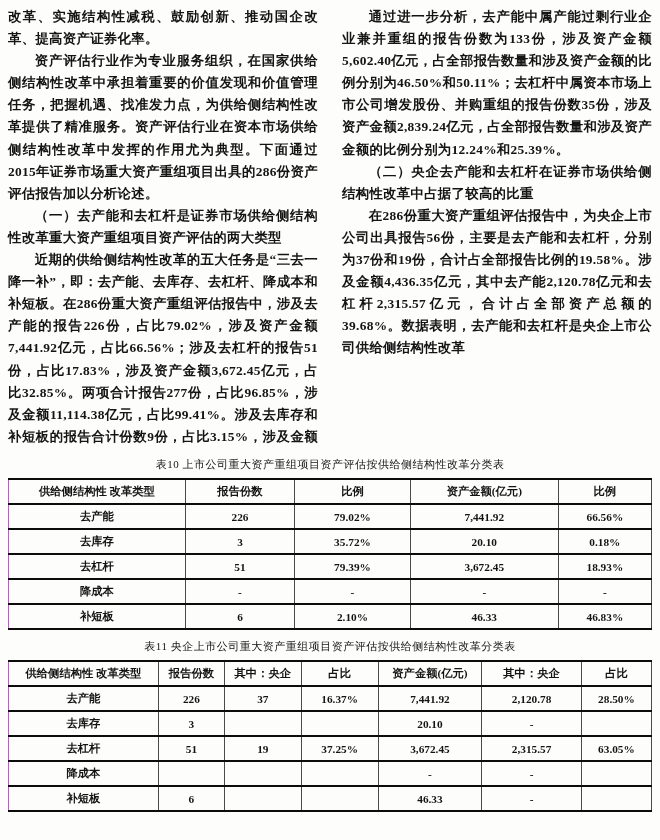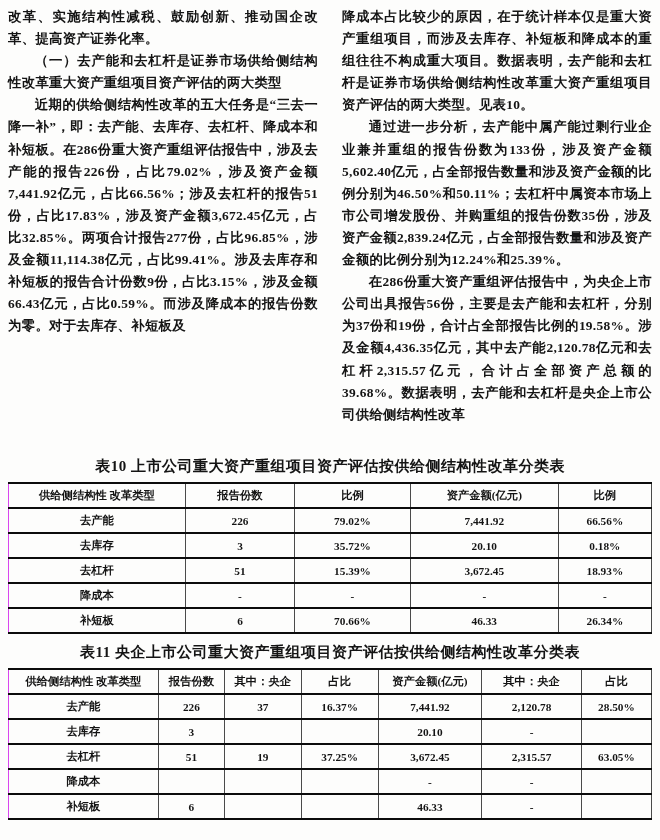--- a/index.html
+++ b/index.html
@@ -27,22 +27,22 @@
     text-align:justify;
     letter-spacing:0.3px;
     font-weight:600;
   }
   .col p{margin:0;}
   .col p.indent{text-indent:2em;}
   .col p.bold{font-weight:800;}
   .table-section{padding:0 8px;}
   .table-title{
     text-align:center;
-    font-size:15px;
-    font-weight:700;
+    font-size:11px;
+    font-weight:400;
     margin:9px 0 6px 0;
     letter-spacing:0.5px;
   }
   table.doc-table{
     width:100%;
     border-collapse:collapse;
     table-layout:fixed;
     border-top:2.5px solid #0c0c0c;
     border-left:1px solid #d946ef;
     border-right:1px solid #4a4a4a;
@@ -62,26 +62,27 @@
     border-left:1px solid #4a4a4a;
   }
 </style>
 </head>
 <body>
 
 <div class="page">
   <div class="text-columns">
     <div class="col" id="col-left">
         <p>改革、实施结构性减税、鼓励创新、推动国企改革、提高资产证券化率。</p>
+        <p class="indent">资产评估行业作为专业服务组织，在国家供给侧结构性改革中承担着重要的价值发现和价值管理任务，把握机遇、找准发力点，为供给侧结构性改革提供了精准服务。资产评估行业在资本市场供给侧结构性改革中发挥的作用尤为典型。下面通过2015年证券市场重大资产重组项目出具的286份资产评估报告加以分析论述。</p>
         <p class="indent bold">（一）去产能和去杠杆是证券市场供给侧结构性改革重大资产重组项目资产评估的两大类型</p>
         <p class="indent">近期的供给侧结构性改革的五大任务是“三去一降一补”，即：去产能、去库存、去杠杆、降成本和补短板。在286份重大资产重组评估报告中，涉及去产能的报告226份，占比79.02%，涉及资产金额7,441.92亿元，占比66.56%；涉及去杠杆的报告51份，占比17.83%，涉及资产金额3,672.45亿元，占比32.85%。两项合计报告277份，占比96.85%，涉及金额11,114.38亿元，占比99.41%。涉及去库存和补短板的报告合计份数9份，占比3.15%，涉及金额66.43亿元，占比0.59%。而涉及降成本的报告份数为零。对于去库存、补短板及</p>
       </div>
     <div class="col" id="col-right">
-        <p>降成本占比较少的原因，在于统计样本仅是重大资产重组项目，而涉及去库存、补短板和降成本的重组往往不构成重大项目。数据表明，去产能和去杠杆是证券市场供给侧结构性改革重大资产重组项目资产评估的两大类型。见表10。</p>
         <p class="indent">通过进一步分析，去产能中属产能过剩行业企业兼并重组的报告份数为133份，涉及资产金额5,602.40亿元，占全部报告数量和涉及资产金额的比例分别为46.50%和50.11%；去杠杆中属资本市场上市公司增发股份、并购重组的报告份数35份，涉及资产金额2,839.24亿元，占全部报告数量和涉及资产金额的比例分别为12.24%和25.39%。</p>
+        <p class="indent bold">（二）央企去产能和去杠杆在证券市场供给侧结构性改革中占据了较高的比重</p>
         <p class="indent">在286份重大资产重组评估报告中，为央企上市公司出具报告56份，主要是去产能和去杠杆，分别为37份和19份，合计占全部报告比例的19.58%。涉及金额4,436.35亿元，其中去产能2,120.78亿元和去杠杆2,315.57亿元，合计占全部资产总额的39.68%。数据表明，去产能和去杠杆是央企上市公司供给侧结构性改革</p>
       </div>
   </div>
   <div id="tables-area">
       <div class="table-section">
         <div class="table-title">表10  上市公司重大资产重组项目资产评估按供给侧结构性改革分类表</div>
         <table class="doc-table">
           <colgroup>
             <col style="width: 27.5%;">
             <col style="width: 17%;">
@@ -109,37 +110,37 @@
             <tr>
               <td>去库存</td>
               <td>3</td>
               <td>35.72%</td>
               <td>20.10</td>
               <td>0.18%</td>
             </tr>
             <tr>
               <td>去杠杆</td>
               <td>51</td>
-              <td>15.39%</td>
+              <td>79.39%</td>
               <td>3,672.45</td>
               <td>18.93%</td>
             </tr>
             <tr>
               <td>降成本</td>
               <td>-</td>
               <td>-</td>
               <td>-</td>
               <td>-</td>
             </tr>
             <tr>
               <td>补短板</td>
               <td>6</td>
-              <td>70.66%</td>
+              <td>2.10%</td>
               <td>46.33</td>
-              <td>26.34%</td>
+              <td>46.83%</td>
             </tr>
           </tbody>
         </table>
       </div>
       <div class="table-section">
         <div class="table-title">表11  央企上市公司重大资产重组项目资产评估按供给侧结构性改革分类表</div>
         <table class="doc-table">
           <colgroup>
             <col style="width: 23.3%;">
             <col style="width: 10.3%;">

